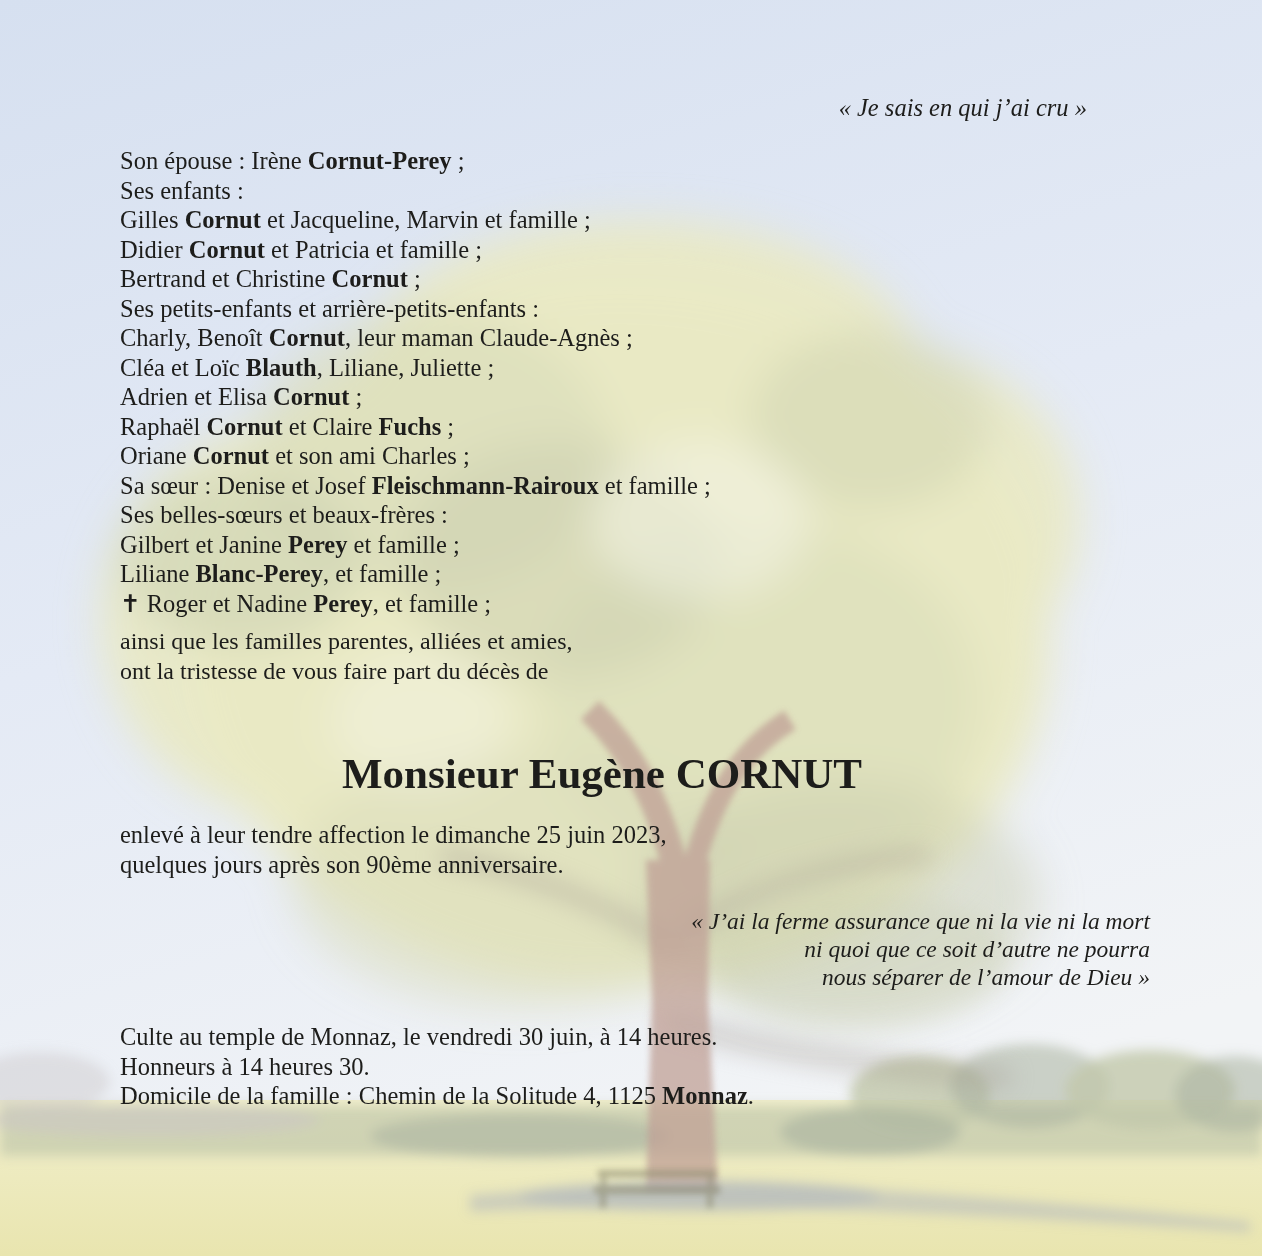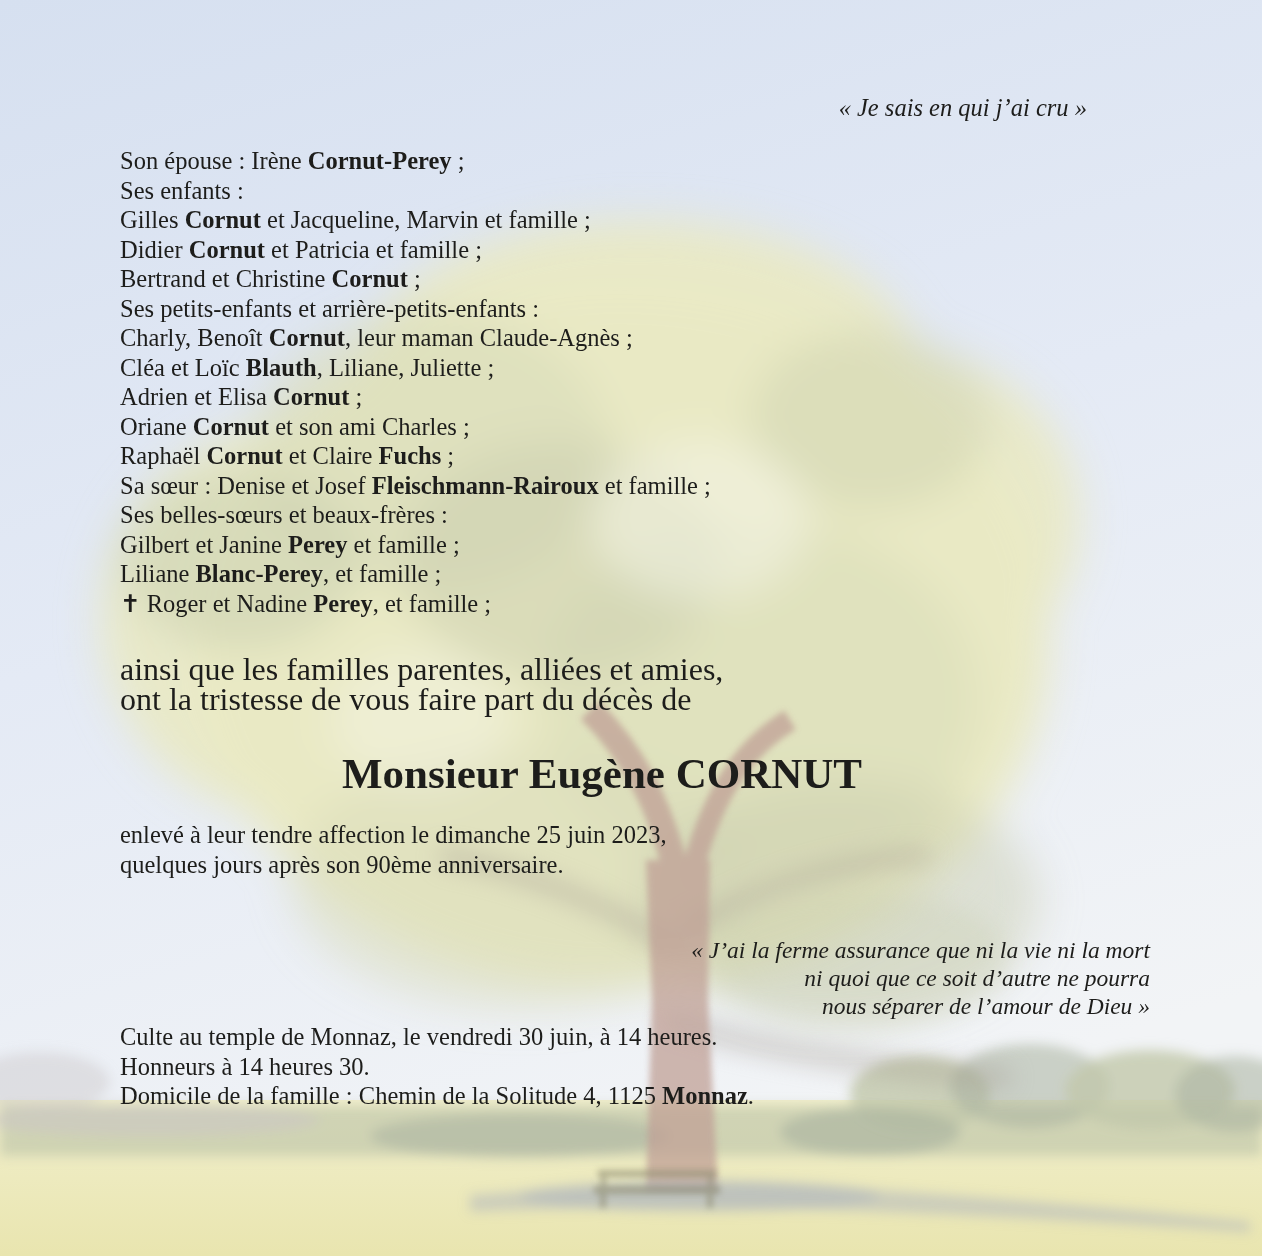--- a/index.html
+++ b/index.html
@@ -6,25 +6,25 @@
   .page{
     position:relative;width:1262px;height:1256px;overflow:hidden;
     font-family:"Liberation Serif","DejaVu Serif",serif;
     color:var(--text,#1d1d1b);background:#a16207;
   }
   .bg{position:absolute;left:0;top:0;width:100%;height:100%;}
   .content{position:absolute;left:0;top:0;width:100%;height:100%;}
 
   .top-quote{position:absolute;top:94px;right:175px;font-style:italic;font-size:24.5px;}
   .family{position:absolute;left:120px;top:146px;font-size:24.5px;line-height:29.5px;white-space:nowrap;}
-  .intro{position:absolute;left:120px;top:655px;font-size:32px;line-height:29.5px;white-space:nowrap;}
+  .intro{position:absolute;left:120px;top:627px;font-size:24px;line-height:29.5px;white-space:nowrap;}
   .title{position:absolute;left:0;right:58px;top:737px;margin:12px;text-align:center;
          font-size:43px;font-weight:bold;}
   .death{position:absolute;left:120px;top:820px;font-size:24.5px;line-height:29.5px;white-space:nowrap;}
-  .scripture{position:absolute;right:112px;top:937px;text-align:right;font-style:italic;
+  .scripture{position:absolute;right:112px;top:908px;text-align:right;font-style:italic;
              font-size:23.5px;line-height:27.8px;white-space:nowrap;}
   .service{position:absolute;left:120px;top:1022px;font-size:24.5px;line-height:29.5px;white-space:nowrap;}
   .b{font-weight:bold;}
 
   
   .st-sky1{stop-color:var(--skyTop);} .st-sky2{stop-color:var(--skyMid);} .st-sky3{stop-color:var(--skyLow);}
   .st-grass1{stop-color:var(--grassTop);} .st-grass2{stop-color:var(--grassBottom);}
   .f-treeline{fill:var(--treeline);} .f-treelineD{fill:var(--treelineDark);} .f-treelineP{fill:var(--treelineLeft);}
   .f-can1{fill:var(--canopyLight);} .f-can2{fill:var(--canopyMid);} .f-can3{fill:var(--canopyDark);}
   .f-gap{fill:var(--canopyGap);}
@@ -127,22 +127,22 @@
     <div class="family">
         <div class="line"><span>Son épouse : Irène </span><span class="b">Cornut-Perey</span><span> ;</span></div>
         <div class="line"><span>Ses enfants :</span></div>
         <div class="line"><span>Gilles </span><span class="b">Cornut</span><span> et Jacqueline, Marvin et famille ;</span></div>
         <div class="line"><span>Didier </span><span class="b">Cornut</span><span> et Patricia et famille ;</span></div>
         <div class="line"><span>Bertrand et Christine </span><span class="b">Cornut</span><span> ;</span></div>
         <div class="line"><span>Ses petits-enfants et arrière-petits-enfants :</span></div>
         <div class="line"><span>Charly, Benoît </span><span class="b">Cornut</span><span>, leur maman Claude-Agnès ;</span></div>
         <div class="line"><span>Cléa et Loïc </span><span class="b">Blauth</span><span>, Liliane, Juliette ;</span></div>
         <div class="line"><span>Adrien et Elisa </span><span class="b">Cornut</span><span> ;</span></div>
+        <div class="line"><span>Raphaël </span><span class="b">Cornut</span><span> et Claire </span><span class="b">Fuchs</span><span> ;</span></div>
         <div class="line"><span>Oriane </span><span class="b">Cornut</span><span> et son ami Charles ;</span></div>
-        <div class="line"><span>Raphaël </span><span class="b">Cornut</span><span> et Claire </span><span class="b">Fuchs</span><span> ;</span></div>
         <div class="line"><span>Sa sœur : Denise et Josef </span><span class="b">Fleischmann-Rairoux</span><span> et famille ;</span></div>
         <div class="line"><span>Ses belles-sœurs et beaux-frères :</span></div>
         <div class="line"><span>Gilbert et Janine </span><span class="b">Perey</span><span> et famille ;</span></div>
         <div class="line"><span>Liliane </span><span class="b">Blanc-Perey</span><span>, et famille ;</span></div>
         <div class="line"><span>✝ Roger et Nadine </span><span class="b">Perey</span><span>, et famille ;</span></div>
       </div>
 
     <div class="intro">
       <div>ainsi que les familles parentes, alliées et amies,</div>
       <div>ont la tristesse de vous faire part du décès de</div>

